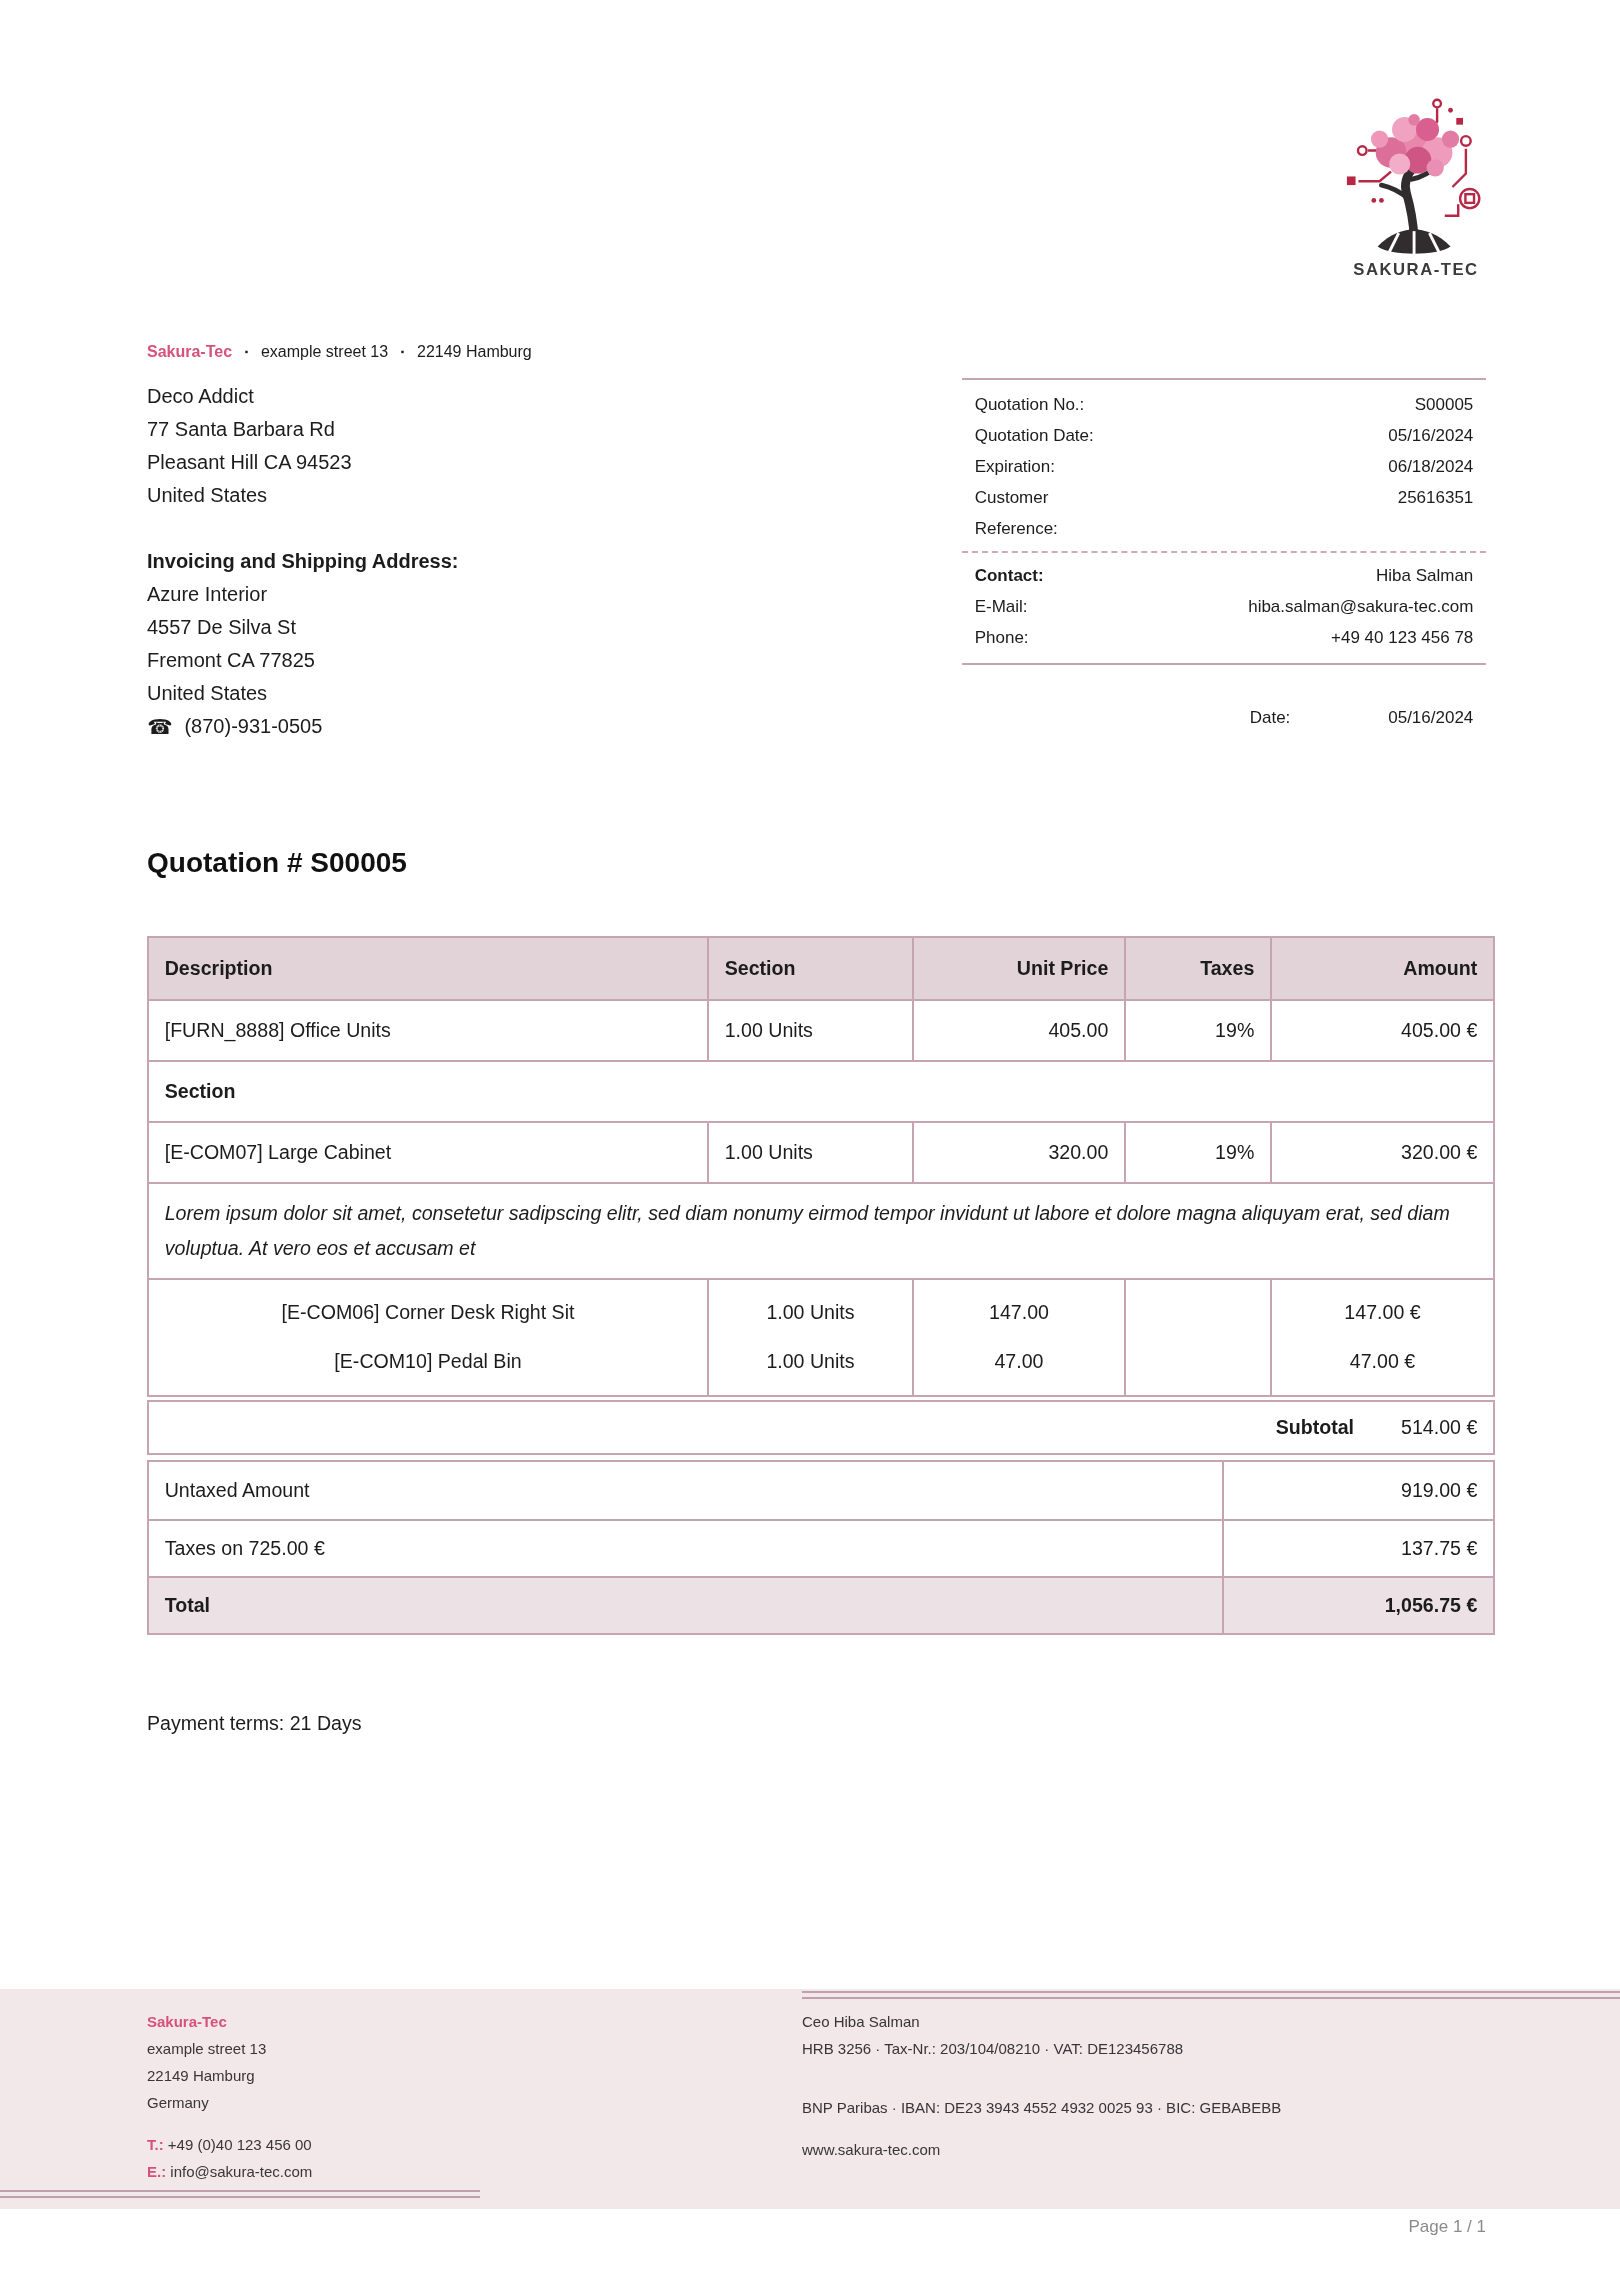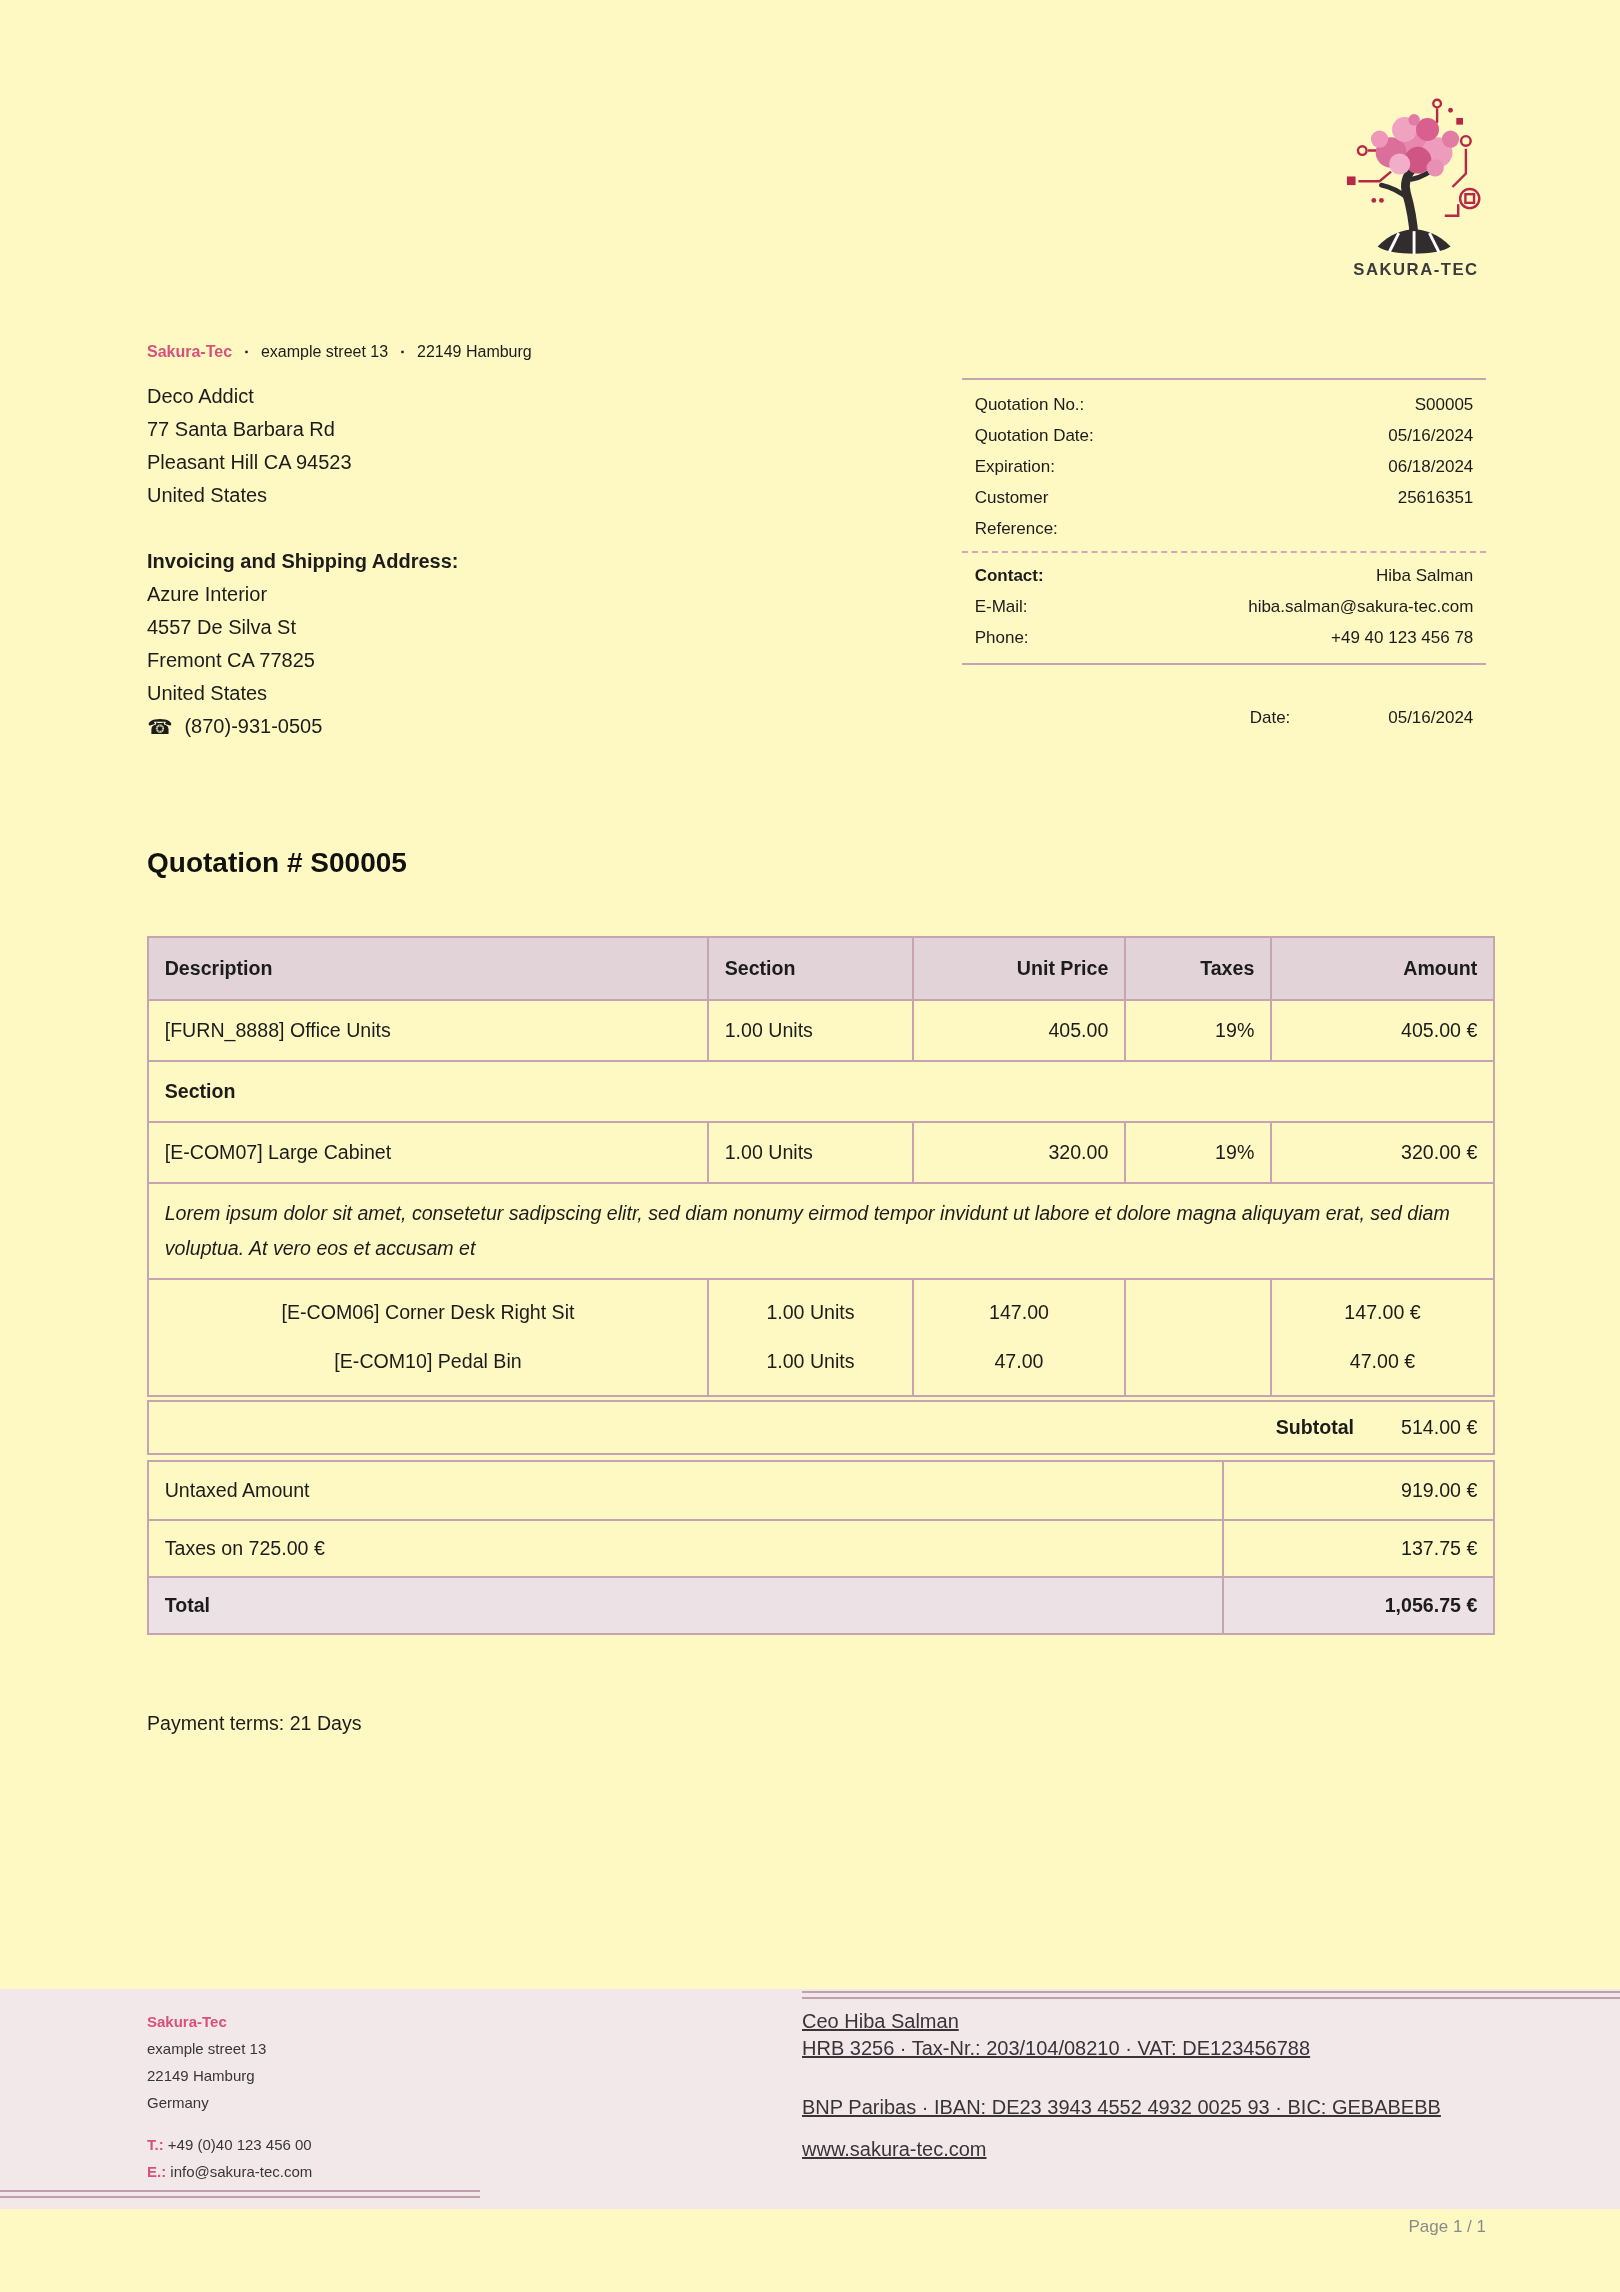--- a/index.html
+++ b/index.html
@@ -8,21 +8,21 @@
     --mauve:#c7a4b2;
     --mauve-line:#c29fae;
     --header-bg:#e1d3d8;
     --total-bg:#ece1e5;
     --footer-bg:#f2e8ea;
     --gray:#8a8a8a;
   }
   *{margin:0;padding:0;box-sizing:border-box;}
   html,body{background:#e8e8e8;}
   body{font-family:"Liberation Sans","DejaVu Sans",sans-serif;color:var(--ink);}
-  .page{position:relative;width:1620px;height:2293px;background:#fef9c3;overflow:hidden;margin:0 auto;}
+  .page{position:relative;width:1620px;height:2293px;background:#ffffff;overflow:hidden;margin:0 auto;}
 
   
   .logo{position:absolute;left:1329px;top:93px;width:174px;text-align:center;}
   .logo svg{width:174px;height:165px;display:block;margin:0 auto;}
   .logo-caption{font-size:16.7px;font-weight:bold;letter-spacing:1.5px;color:#3b3b3b;margin-top:2px;}
 
   
   .sender-line{position:absolute;left:147px;top:343px;font-size:16px;white-space:nowrap;}
   .sender-company{color:var(--accent);font-weight:600;}
   .sep-bullet{display:inline-block;font-size:9.8px;vertical-align:2px;margin:0 12.7px;color:var(--ink);}
@@ -88,21 +88,21 @@
   
   .footer-band{position:absolute;left:0;top:1989px;width:1620px;height:220px;background:var(--footer-bg);}
   .footer-left{position:absolute;left:147px;top:2008px;font-size:15px;line-height:27px;color:#3a3538;}
   .footer-company{color:var(--accent);font-weight:bold;}
   .footer-contact{margin-top:14.7px;}
   .pink-lbl{color:var(--accent);font-weight:bold;}
   .footer-left-divider{position:absolute;left:0;top:2190px;width:480px;height:7.8px;
     border-top:2.5px solid var(--mauve-line);border-bottom:2.5px solid var(--mauve-line);}
   .footer-right-divider{position:absolute;left:802px;top:1991px;width:818px;height:7.8px;
     border-top:2.5px solid var(--mauve-line);border-bottom:2.5px solid var(--mauve-line);}
-  .footer-right{position:absolute;left:802px;top:2008px;font-size:20px;line-height:27px;color:#383438;text-decoration:underline;}
+  .footer-right{position:absolute;left:802px;top:2008px;font-size:15px;line-height:27px;color:#383438;}
   .footer-bank{margin-top:32px;}
   .footer-site{margin-top:14.7px;}
 
   .page-indicator{position:absolute;right:134px;top:2217px;font-size:17px;color:var(--gray);}
 </style>
 </head>
 <body>
 
 <div class="page">
 

